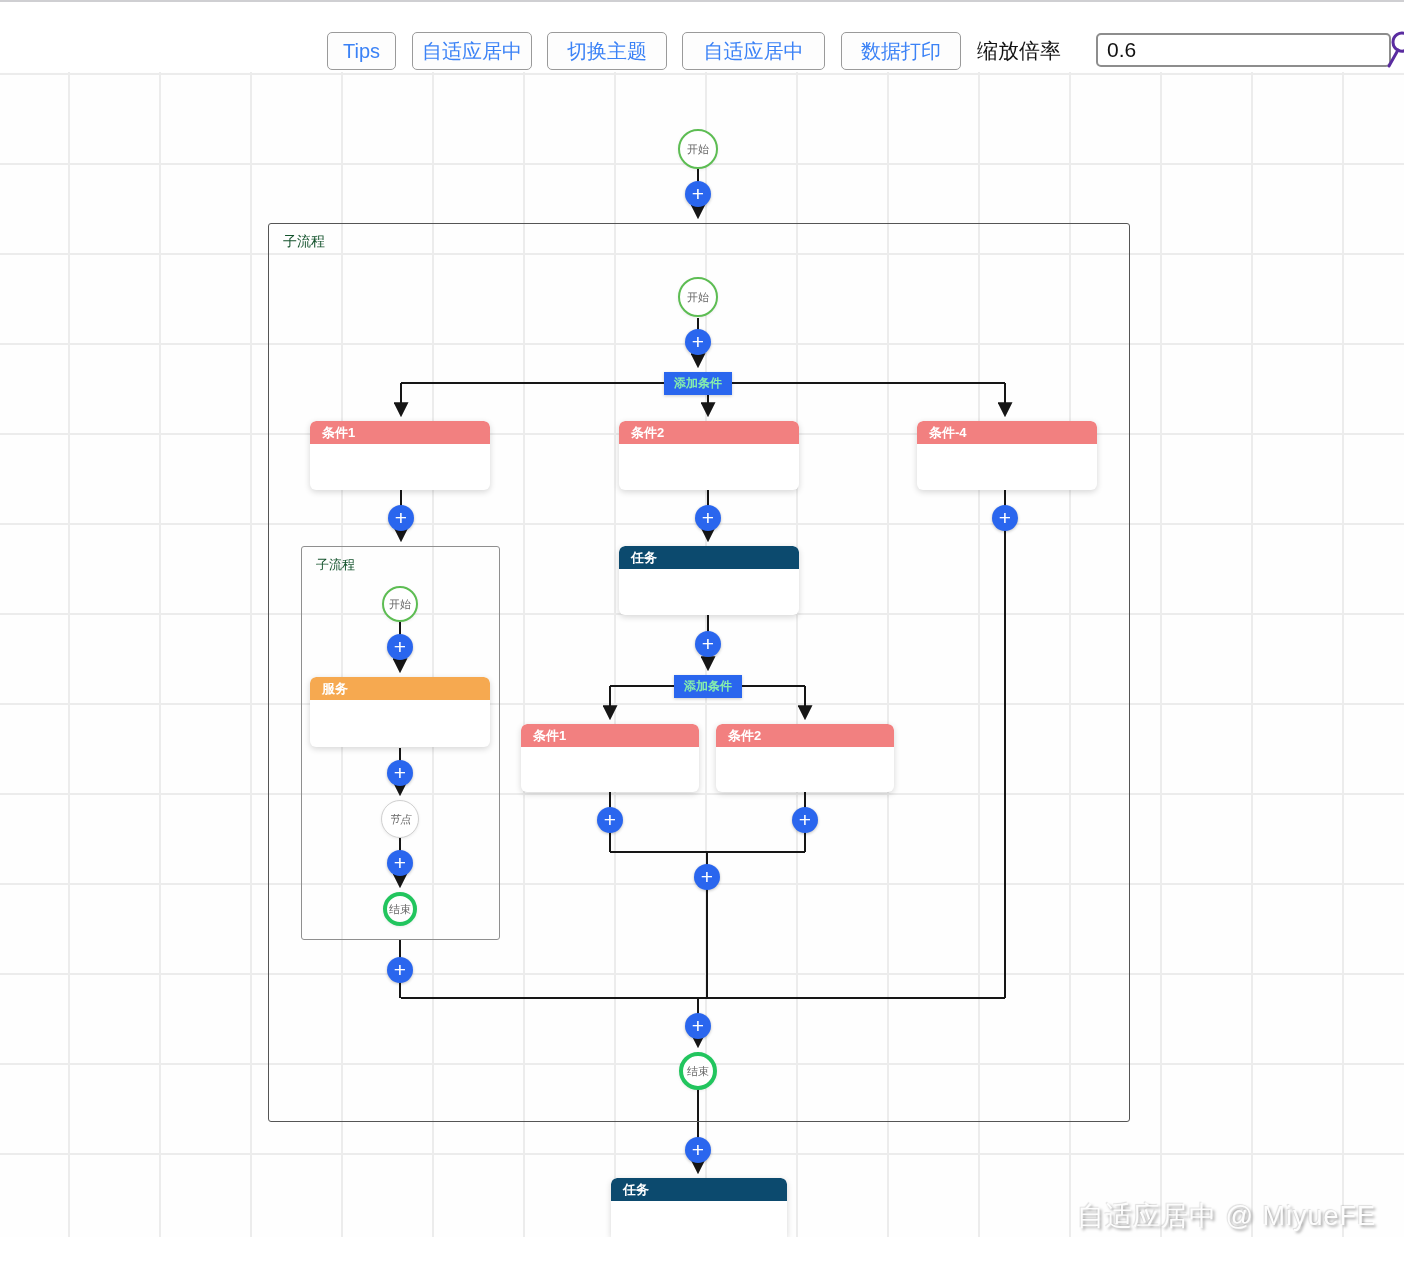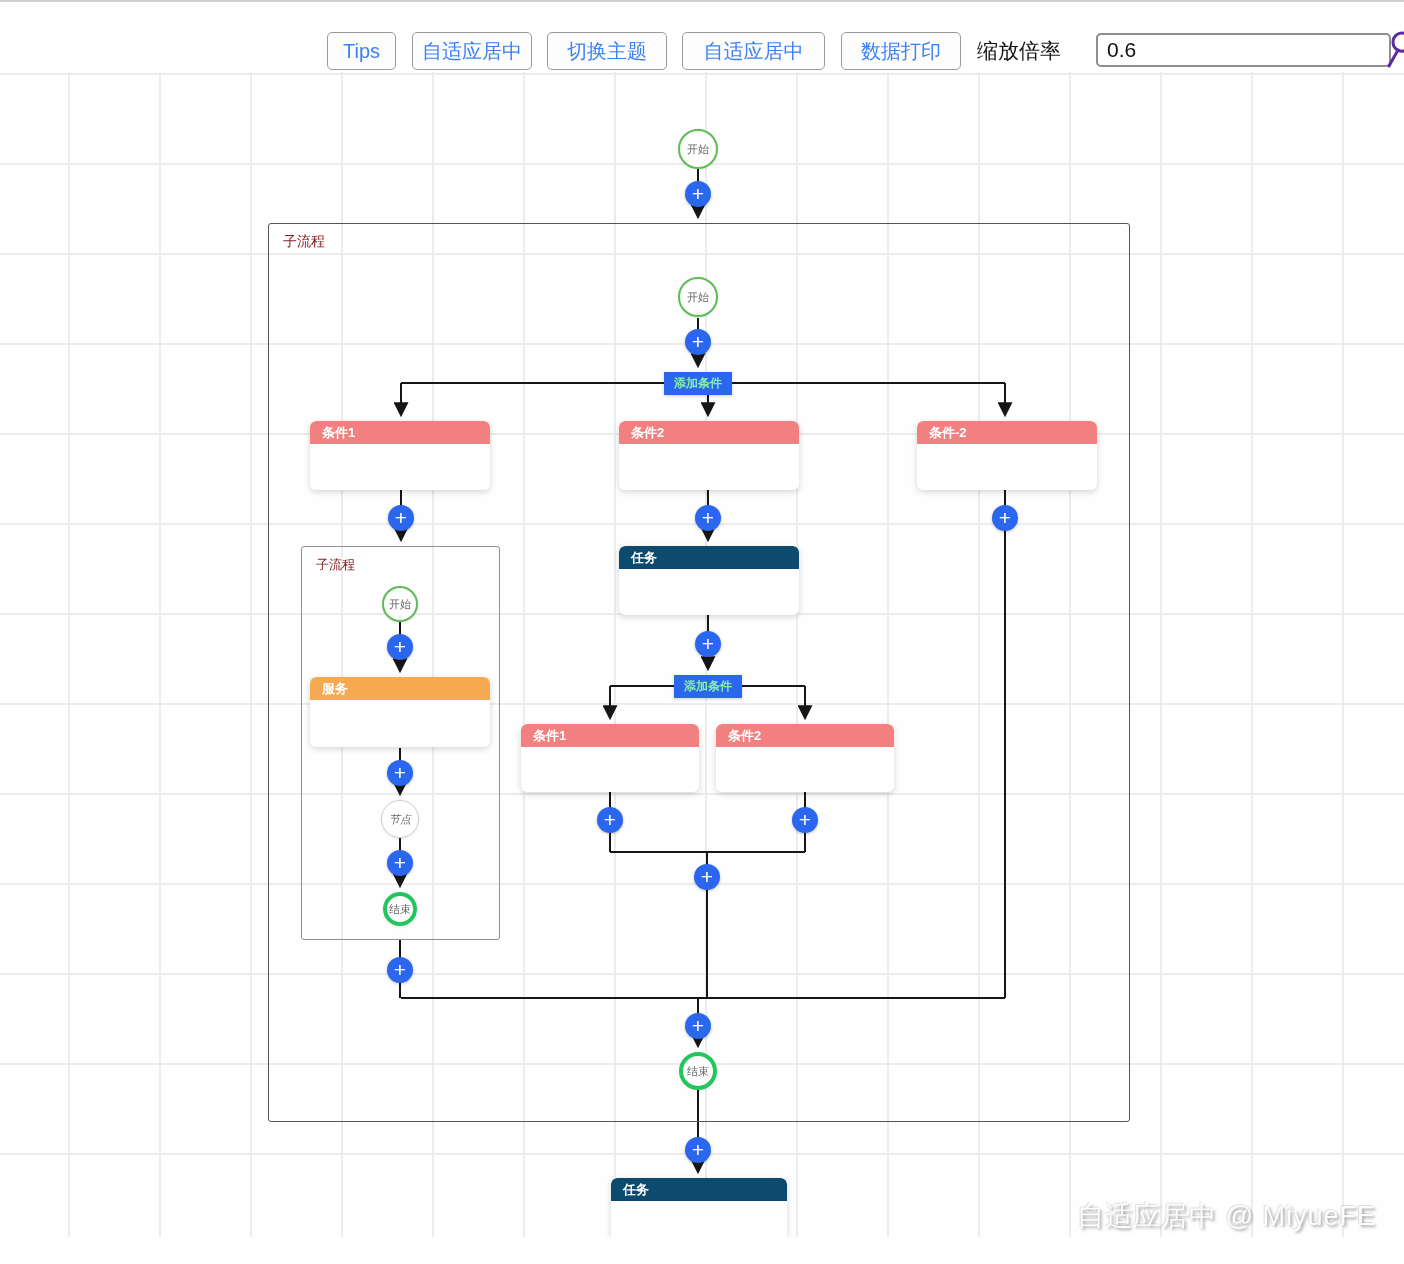--- a/index.html
+++ b/index.html
@@ -35,21 +35,21 @@
     background-size:91px 90px;
     background-position:68px 1px;
   }
   .flow-layer{position:absolute;left:0;top:0;width:1404px;height:1237px;overflow:hidden;}
   .edges{position:absolute;left:0;top:0;pointer-events:none;}
   .edge{stroke:#161616;stroke-width:2;fill:none;}
   
   .group-box{position:absolute;box-sizing:border-box;background:transparent;border-radius:3px;}
   .group-outer{border:1.6px solid #555;}
   .group-inner{border:1.4px solid #8f8f8f;}
-  .group-label{position:absolute;left:14px;top:9px;font-size:14px;color:#7f1d1d;text-align:right;}
+  .group-label{position:absolute;left:14px;top:9px;font-size:14px;color:#14532d;text-align:right;}
   
   .circle-node{
     position:absolute;box-sizing:border-box;border-radius:50%;background:#fff;
     display:flex;align-items:center;justify-content:center;
     font-size:11px;color:#666;cursor:pointer;
     box-shadow:0 1px 3px rgba(0,0,0,.08);
   }
   .c-start{border:2px solid #5dbd53;}
   .c-node{border:1px solid #d0d0d0;font-style:italic;}
   .c-end{border:4px solid #22c55e;text-align:center;}
@@ -171,21 +171,21 @@
   <div class="pill-btn" style="left:664px;top:372px;width:68px;">添加条件</div>
   <div class="pill-btn" style="left:674px;top:675px;width:68px;">添加条件</div>
 
   <div class="card" style="left:310px;top:421px;width:180px;height:69px;">
     <div class="card-header h-red">条件1</div>
   </div>
   <div class="card" style="left:619px;top:421px;width:180px;height:69px;">
     <div class="card-header h-red">条件2</div>
   </div>
   <div class="card" style="left:917px;top:421px;width:180px;height:69px;">
-    <div class="card-header h-red">条件-2</div>
+    <div class="card-header h-red">条件-4</div>
   </div>
   <div class="card" style="left:619px;top:546px;width:180px;height:69px;">
     <div class="card-header h-blue">任务</div>
   </div>
   <div class="card" style="left:310px;top:677px;width:180px;height:70px;">
     <div class="card-header h-orange">服务</div>
   </div>
   <div class="card" style="left:521px;top:724px;width:178px;height:68px;">
     <div class="card-header h-red">条件1</div>
   </div>

